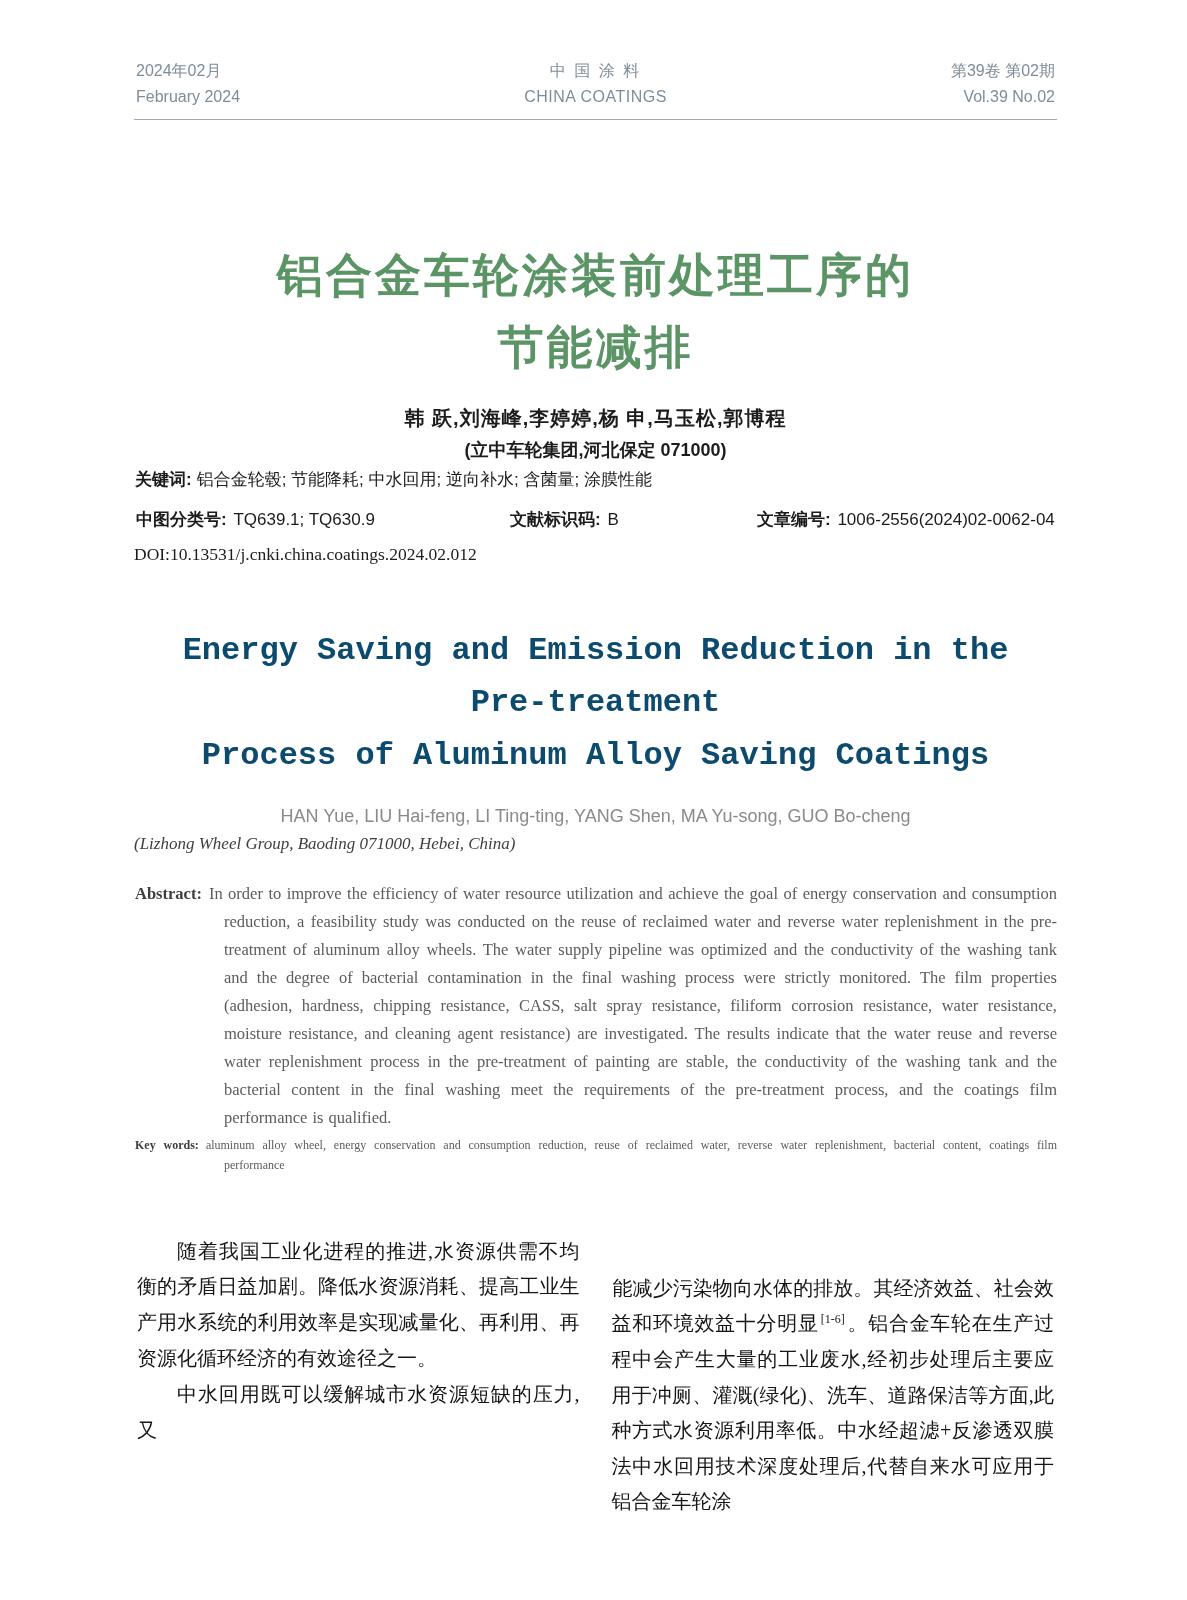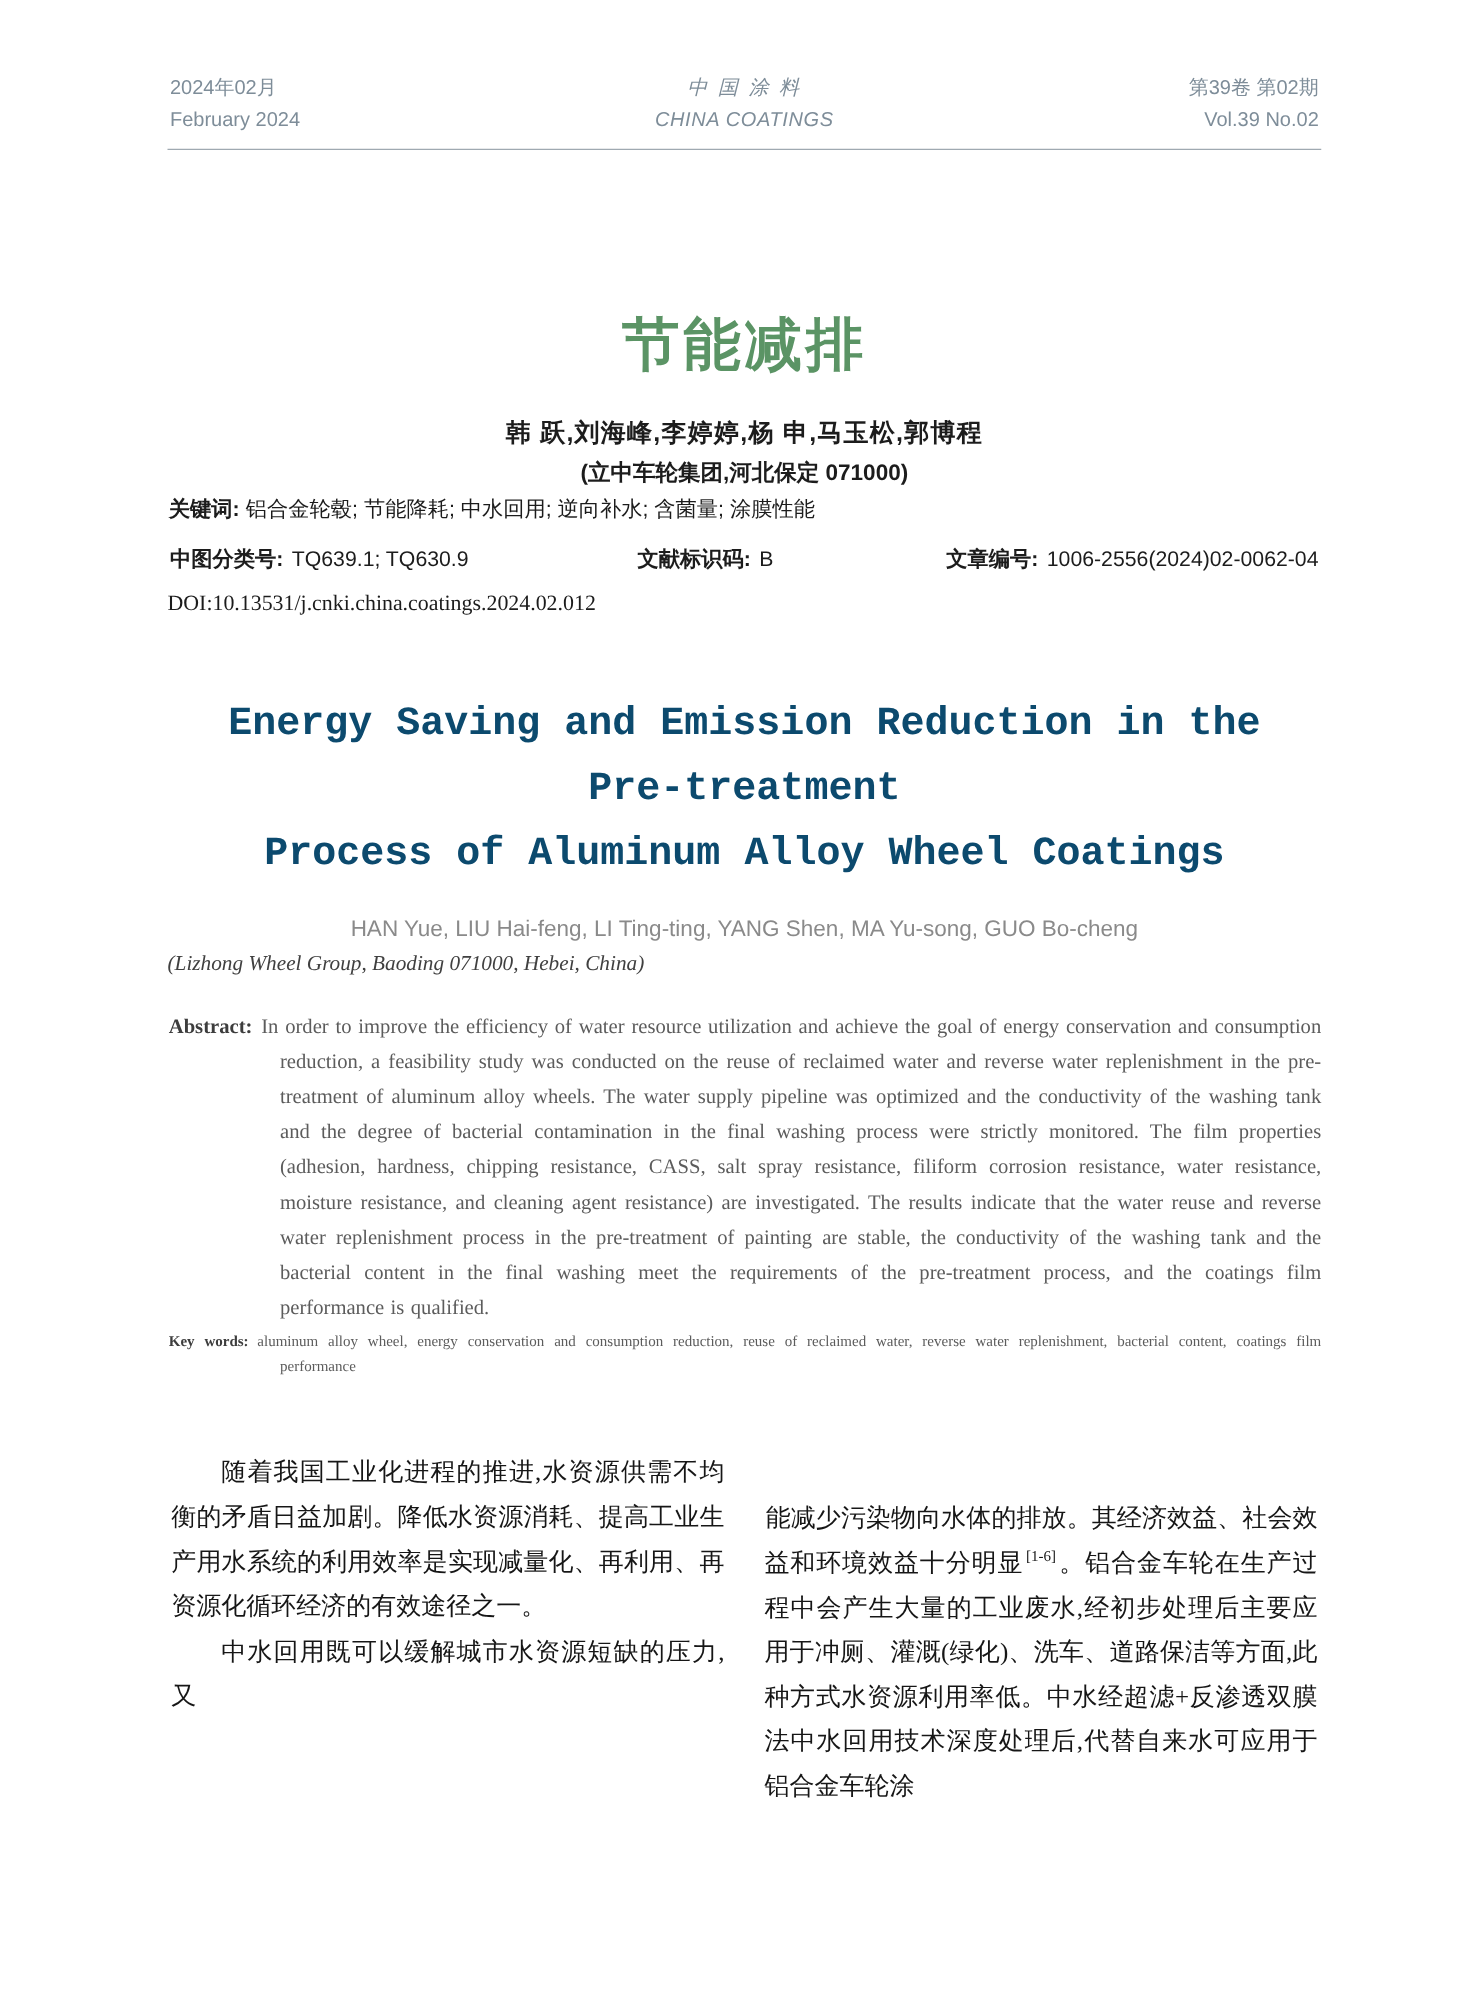--- a/index.html
+++ b/index.html
@@ -15,21 +15,21 @@
   
   .jheader {
     margin-top: 55px;
     display: flex; justify-content: space-between; align-items: flex-end;
     border-bottom: 1.5px solid #9fa9b1;
     padding-bottom: 7px;
     color: #7e8d99; font-size: 16px; line-height: 1.55;
   }
   .jheader .cell { white-space: nowrap; }
   .jheader .c-left  { text-align: left;  width: 33%; }
-  .jheader .c-mid   { text-align: center; width: 34%; letter-spacing: 2px; font-style: italic; }
+  .jheader .c-mid   { text-align: center; width: 34%; letter-spacing: 2px; }
   .jheader .c-mid .en { letter-spacing: 0.5px; }
   .jheader .c-right { text-align: right; width: 33%; }
 
   
   .title-cn {
     margin-top: 120px;
     text-align: center;
     color: #5b9465;
     font-size: 46px; font-weight: 800; line-height: 1.55;
     letter-spacing: 3px;
@@ -143,20 +143,21 @@
       <div>中 国 涂 料</div>
       <div class="en">CHINA COATINGS</div>
     </div>
     <div class="cell c-right">
       <div>第39卷 第02期</div>
       <div>Vol.39  No.02</div>
     </div>
   </div>
 
   <h1 class="title-cn">
+    <div>铝合金车轮涂装前处理工序的</div>
     <div>节能减排</div>
   </h1>
 
   <div class="authors-cn">韩  跃,刘海峰,李婷婷,杨  申,马玉松,郭博程</div>
   <div class="affil-cn">(立中车轮集团,河北保定  071000)</div>
 
 
   <p class="kw-cn"><span class="lbl">关键词:</span><span>铝合金轮毂; 节能降耗; 中水回用; 逆向补水; 含菌量; 涂膜性能</span></p>
 
   <div class="meta-row">
@@ -165,21 +166,21 @@
     <span class="m2"><span class="lbl">文献标识码:</span>
       <span>B</span></span>
     <span class="m3"><span class="lbl">文章编号:</span>
       <span>1006-2556(2024)02-0062-04</span></span>
   </div>
 
   <div class="doi-line">DOI:10.13531/j.cnki.china.coatings.2024.02.012</div>
 
   <h2 class="title-en">
     <div>Energy Saving and Emission Reduction in the Pre-treatment</div>
-    <div>Process of Aluminum Alloy Wheel Coatings</div>
+    <div>Process of Aluminum Alloy Saving Coatings</div>
   </h2>
 
   <div class="authors-en">HAN Yue, LIU Hai-feng, LI Ting-ting, YANG Shen, MA Yu-song, GUO Bo-cheng</div>
   <div class="affil-en">(Lizhong Wheel Group, Baoding 071000, Hebei, China)</div>
 
   <p class="abs-en"><span class="lbl">Abstract:</span><span>In order to improve the efficiency of water resource utilization and achieve the goal of energy conservation and consumption reduction, a feasibility study was conducted on the reuse of reclaimed water and reverse water replenishment in the pre-treatment of aluminum alloy wheels. The water supply pipeline was optimized and the conductivity of the washing tank and the degree of bacterial contamination in the final washing process were strictly monitored. The film properties (adhesion, hardness, chipping resistance, CASS, salt spray resistance, filiform corrosion resistance, water resistance, moisture resistance, and cleaning agent resistance) are investigated. The results indicate that the water reuse and reverse water replenishment process in the pre-treatment of painting are stable, the conductivity of the washing tank and the bacterial content in the final washing meet the requirements of the pre-treatment process, and the coatings film performance is qualified.</span></p>
 
   <p class="kw-en"><span class="lbl">Key words:</span><span>aluminum alloy wheel, energy conservation and consumption reduction, reuse of reclaimed water, reverse water replenishment, bacterial content, coatings film performance</span></p>
 
   <div class="columns">

